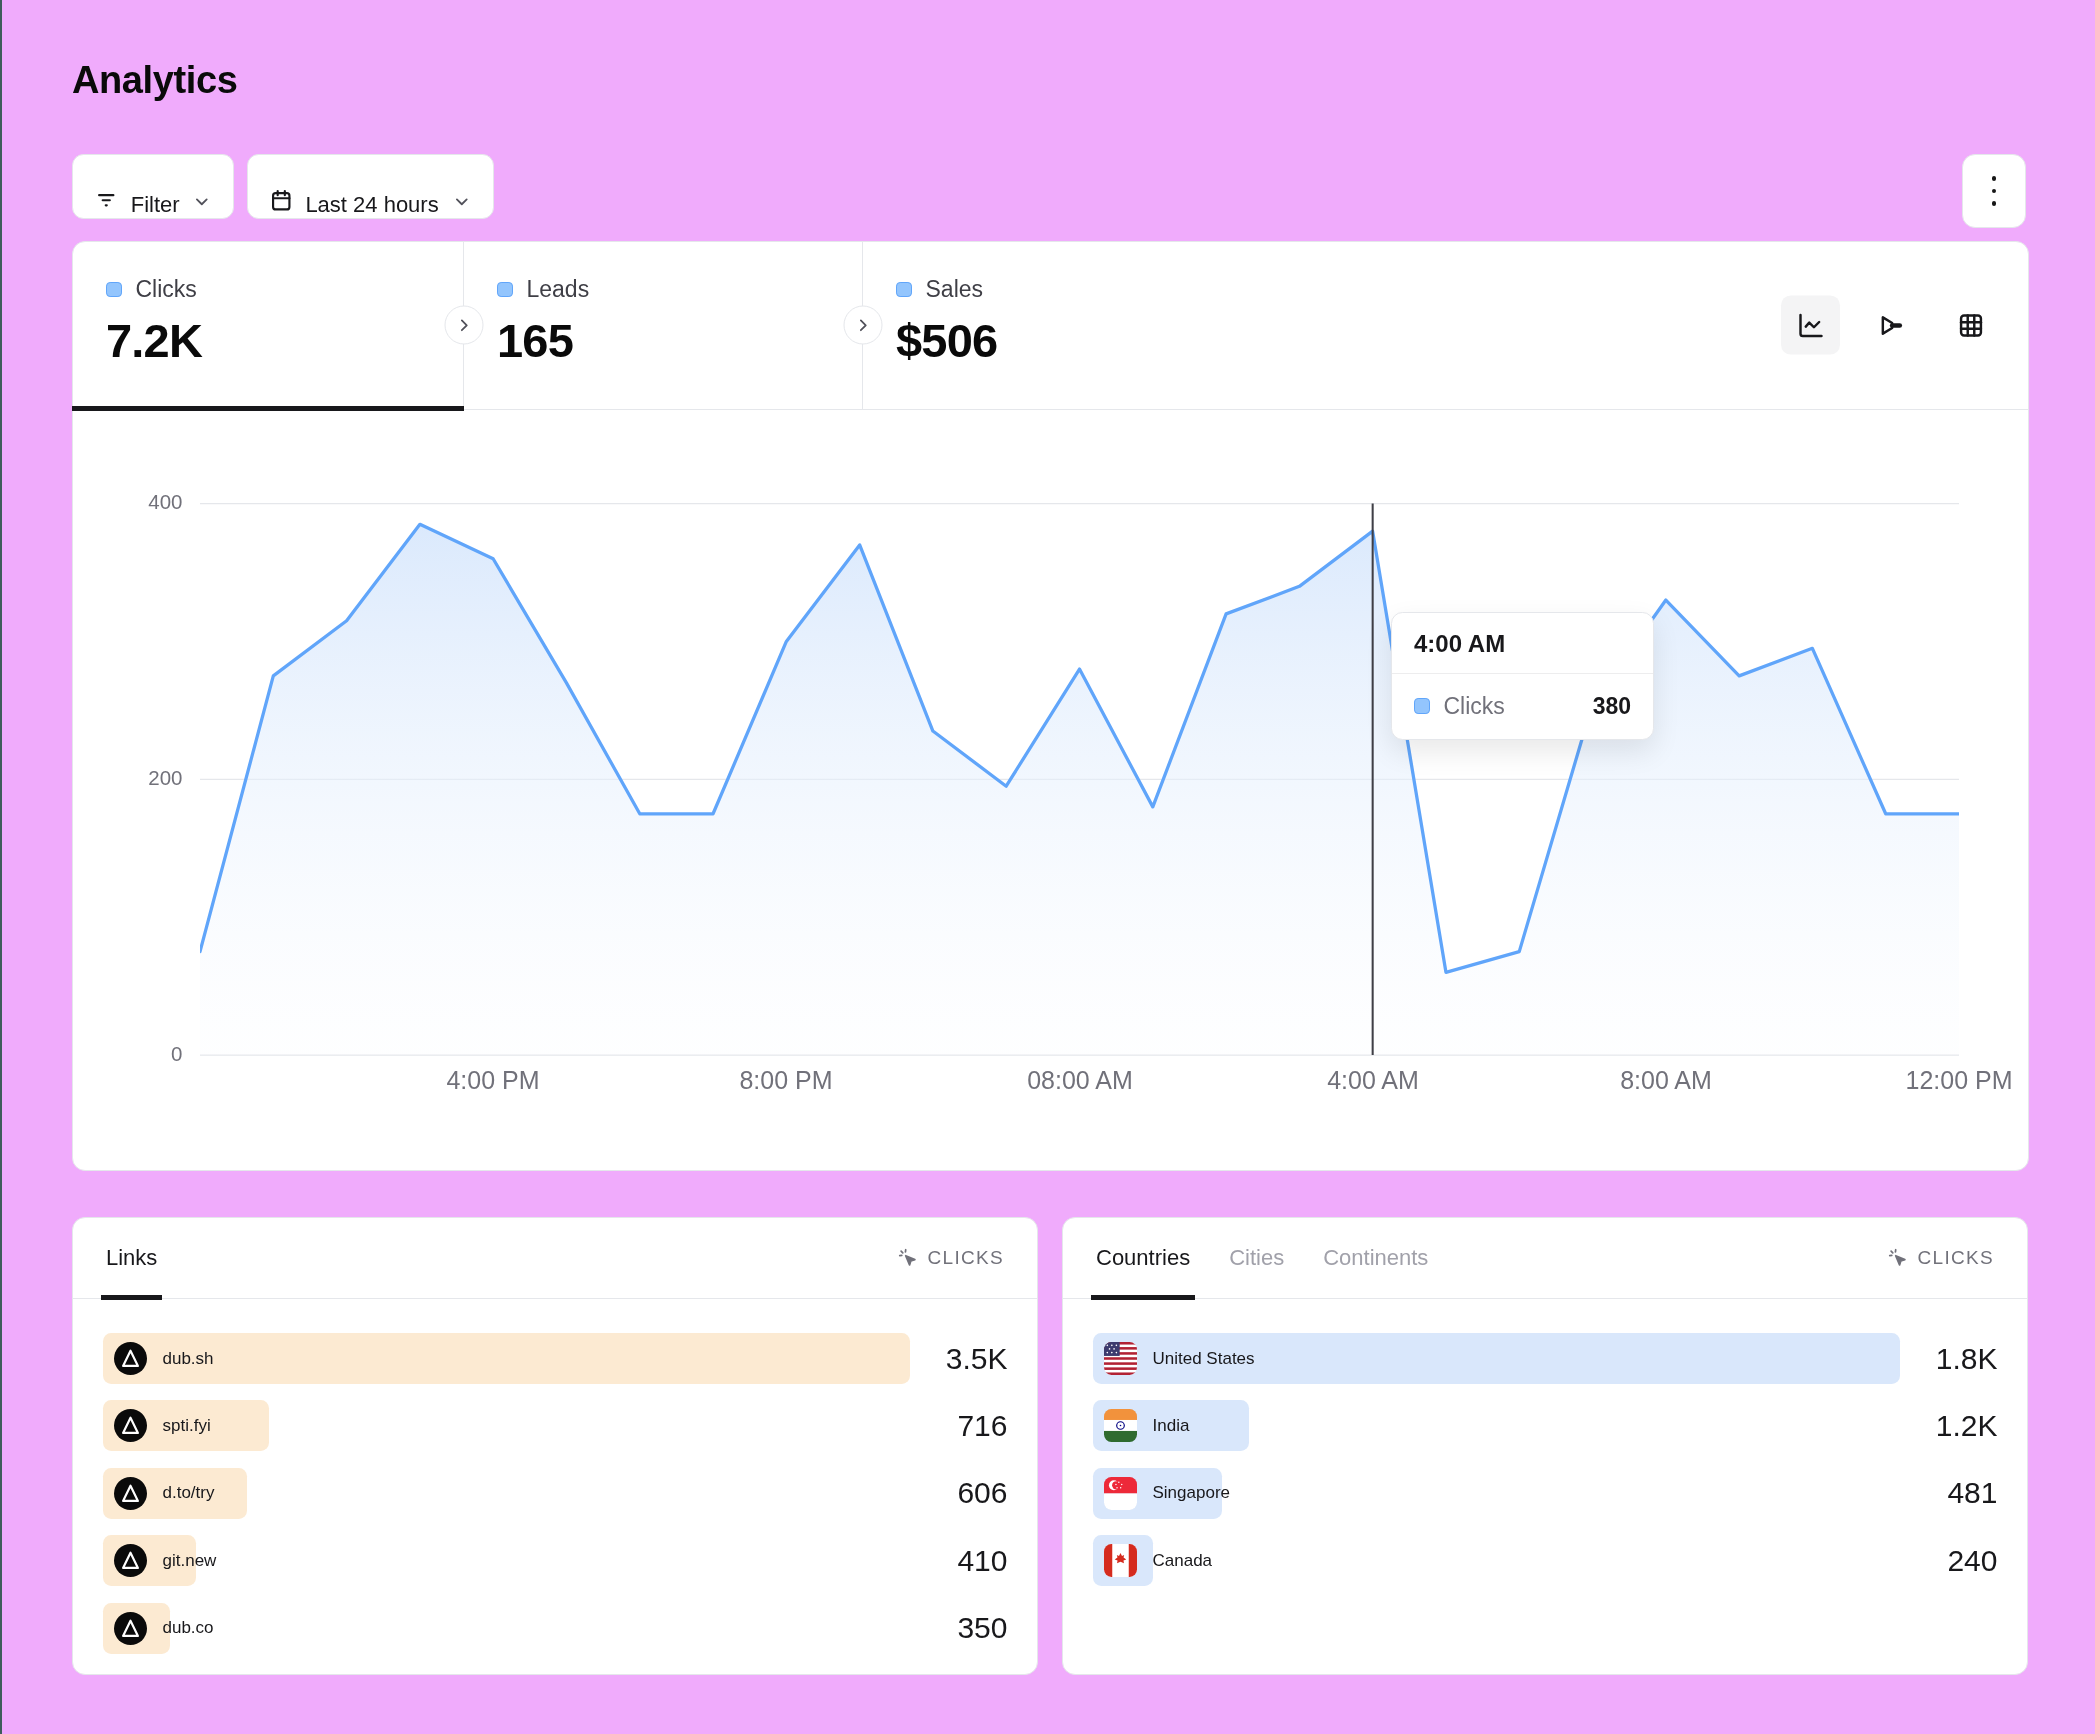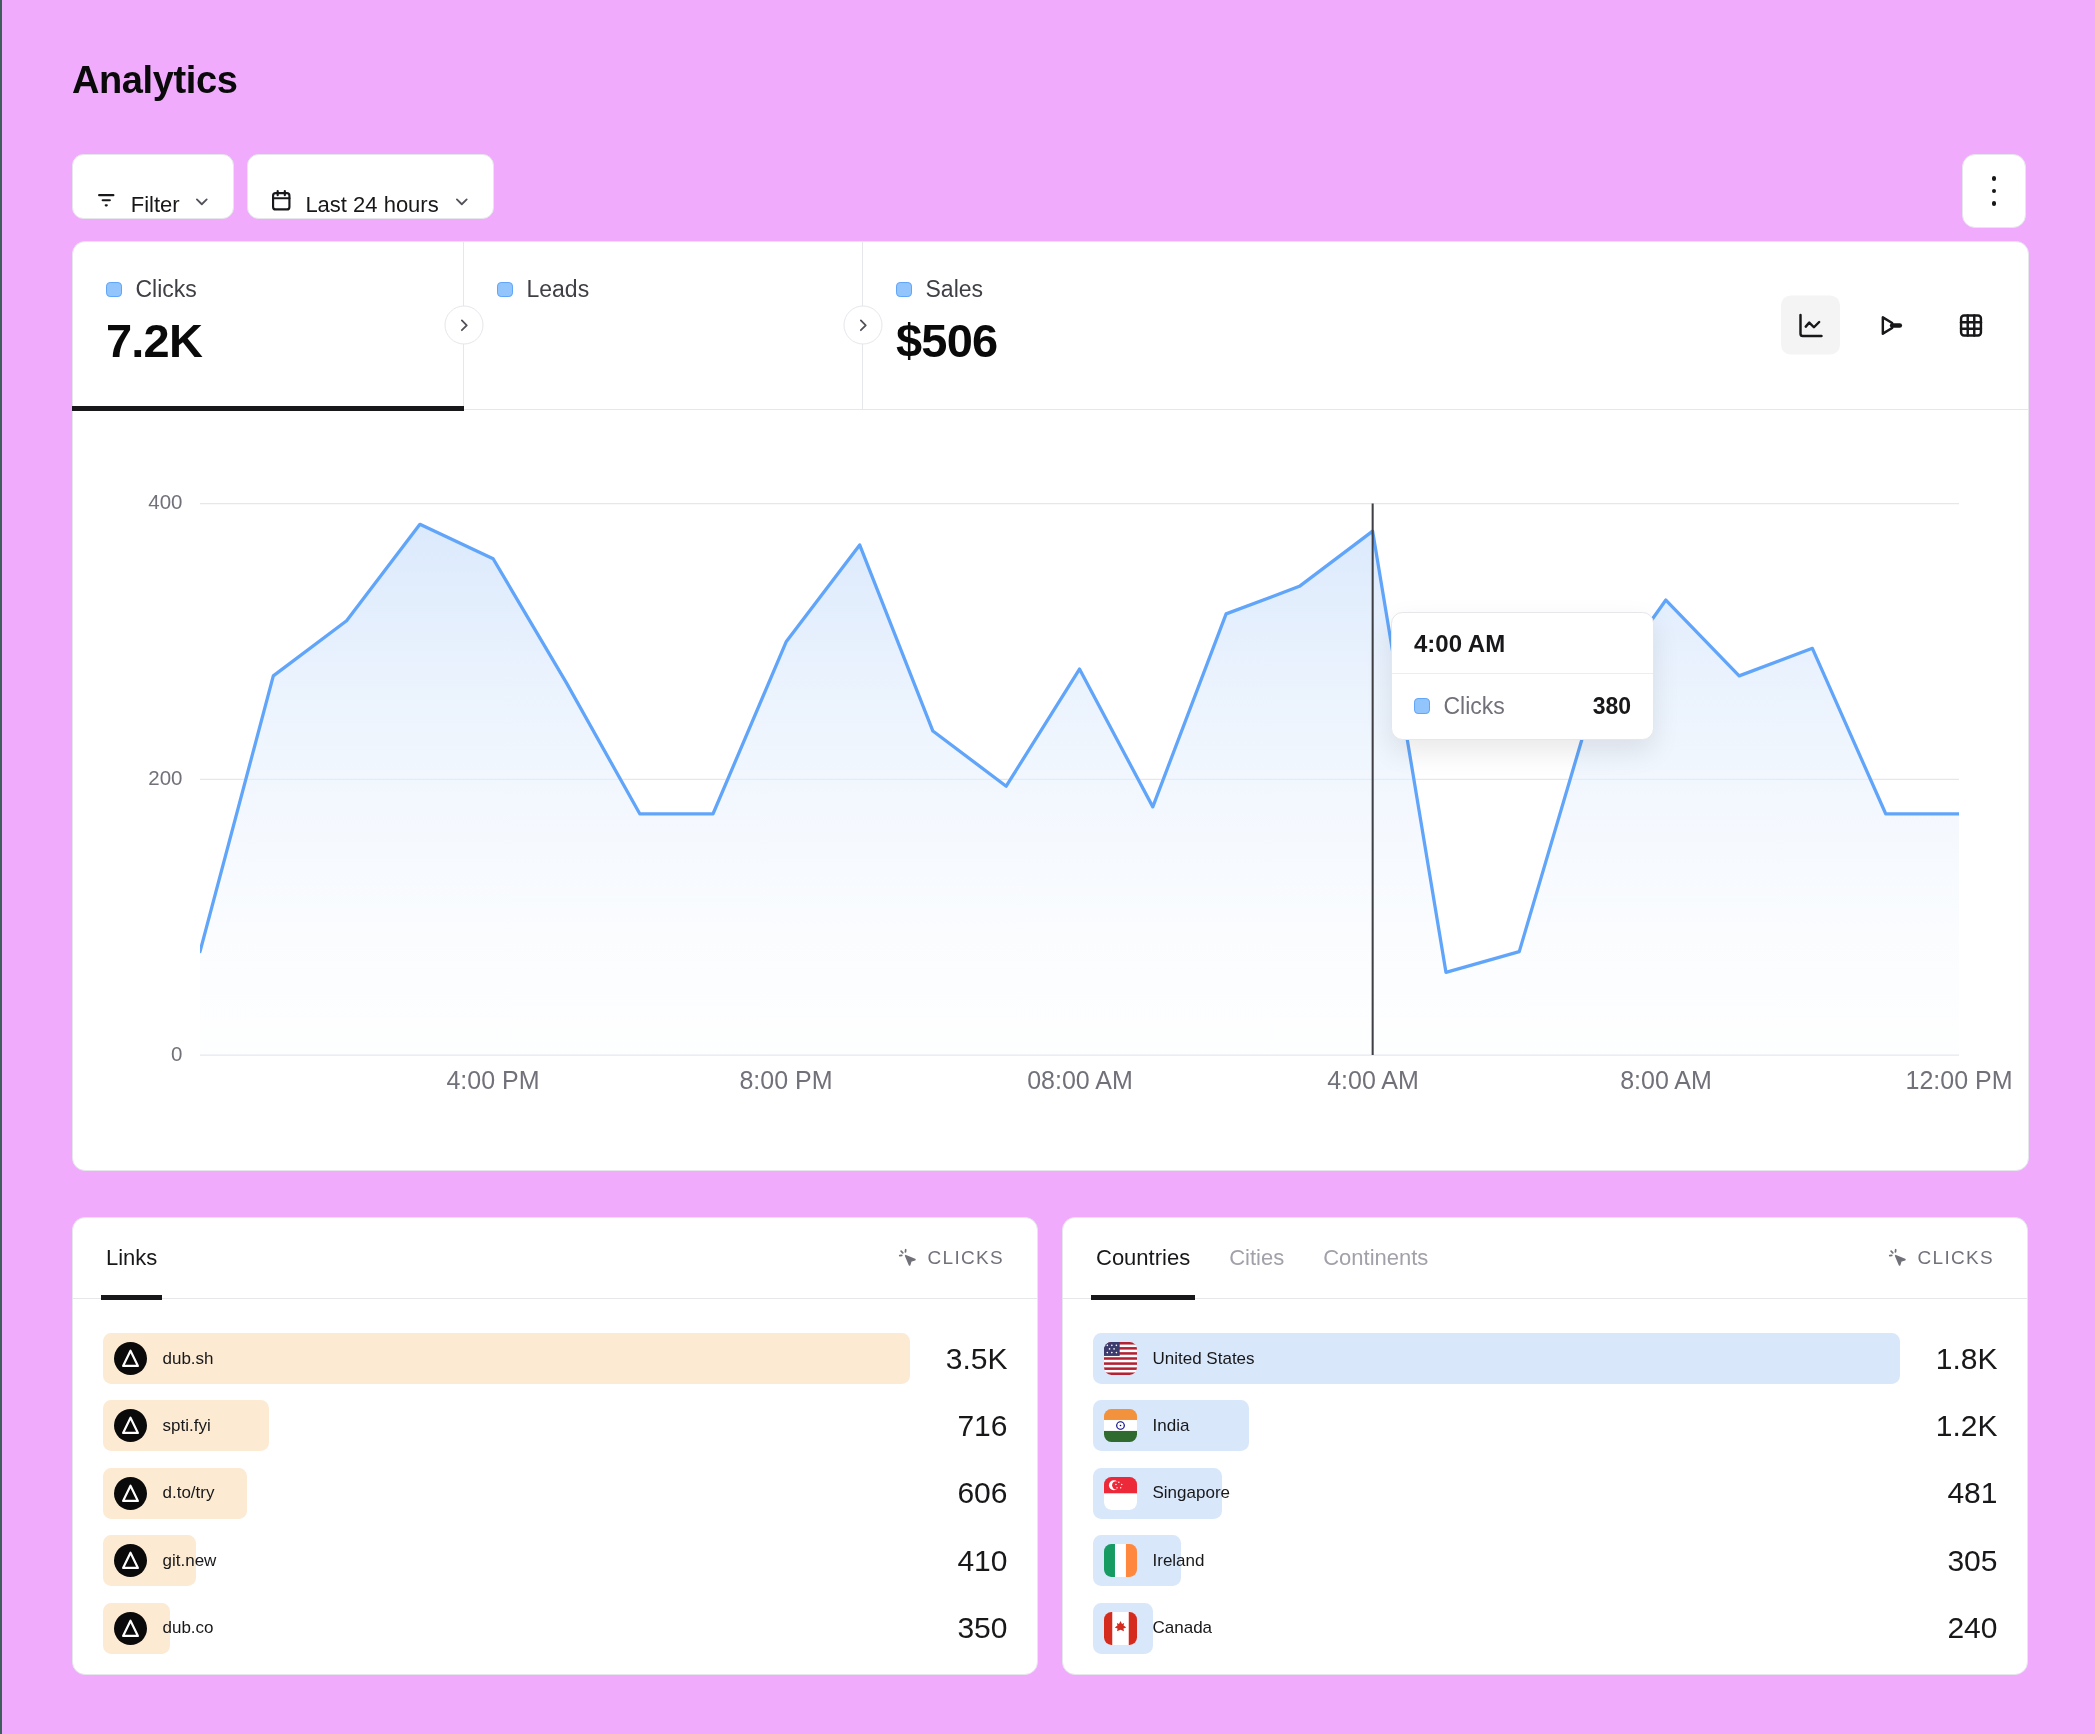--- a/index.html
+++ b/index.html
@@ -135,20 +135,21 @@
           <span>Clicks</span>
         </div>
         <div class="stat-value">7.2K</div>
       </div>
 
       <div class="stat s2 sep">
         <div class="stat-label">
           <span class="legend-sq"></span>
           <span>Leads</span>
         </div>
+        <div class="stat-value">165</div>
       </div>
 
       <div class="stat s3">
         <div class="stat-label">
           <span class="legend-sq"></span>
           <span>Sales</span>
         </div>
         <div class="stat-value">$506</div>
       </div>
 
@@ -386,34 +387,20 @@
                     <circle cx="15.8" cy="13" r=".9"></circle>
                     <circle cx="14.5" cy="9" r=".9"></circle>
                   </g>
                 </svg>
               </span>
               <span class="row-label">Singapore</span>
             </div>
             <span class="row-value">481</span>
           </div>
           <div class="list-row">
-            <div class="bar blue" style="width: calc(11% - 10.8px);"></div>
-            <div class="row-content">
-              <span class="flag">
-                <svg viewBox="0 0 40 40" width="33" height="33">
-                  <rect width="13.4" height="40" fill="#169b62"></rect>
-                  <rect x="13.3" width="13.4" height="40" fill="#fff"></rect>
-                  <rect x="26.6" width="13.4" height="40" fill="#ff883e"></rect>
-                </svg>
-              </span>
-              <span class="row-label">Ireland</span>
-            </div>
-            <span class="row-value">305</span>
-          </div>
-          <div class="list-row">
             <div class="bar blue" style="width: calc(7.5% - 7.4px);"></div>
             <div class="row-content">
               <span class="flag">
                 <svg viewBox="0 0 40 40" width="33" height="33">
                   <rect width="40" height="40" fill="#fff"></rect>
                   <rect width="10" height="40" fill="#d52b1e"></rect>
                   <rect x="30" width="10" height="40" fill="#d52b1e"></rect>
                   <path d="M20 11l1.8 3.4 2.6-1-0.7 3 3.3 2.4-3.4 1.2.6 3.4-4.2-2-4.2 2 .6-3.4-3.4-1.2 3.3-2.4-.7-3 2.6 1z" fill="#d52b1e"></path>
                 </svg>
               </span>

